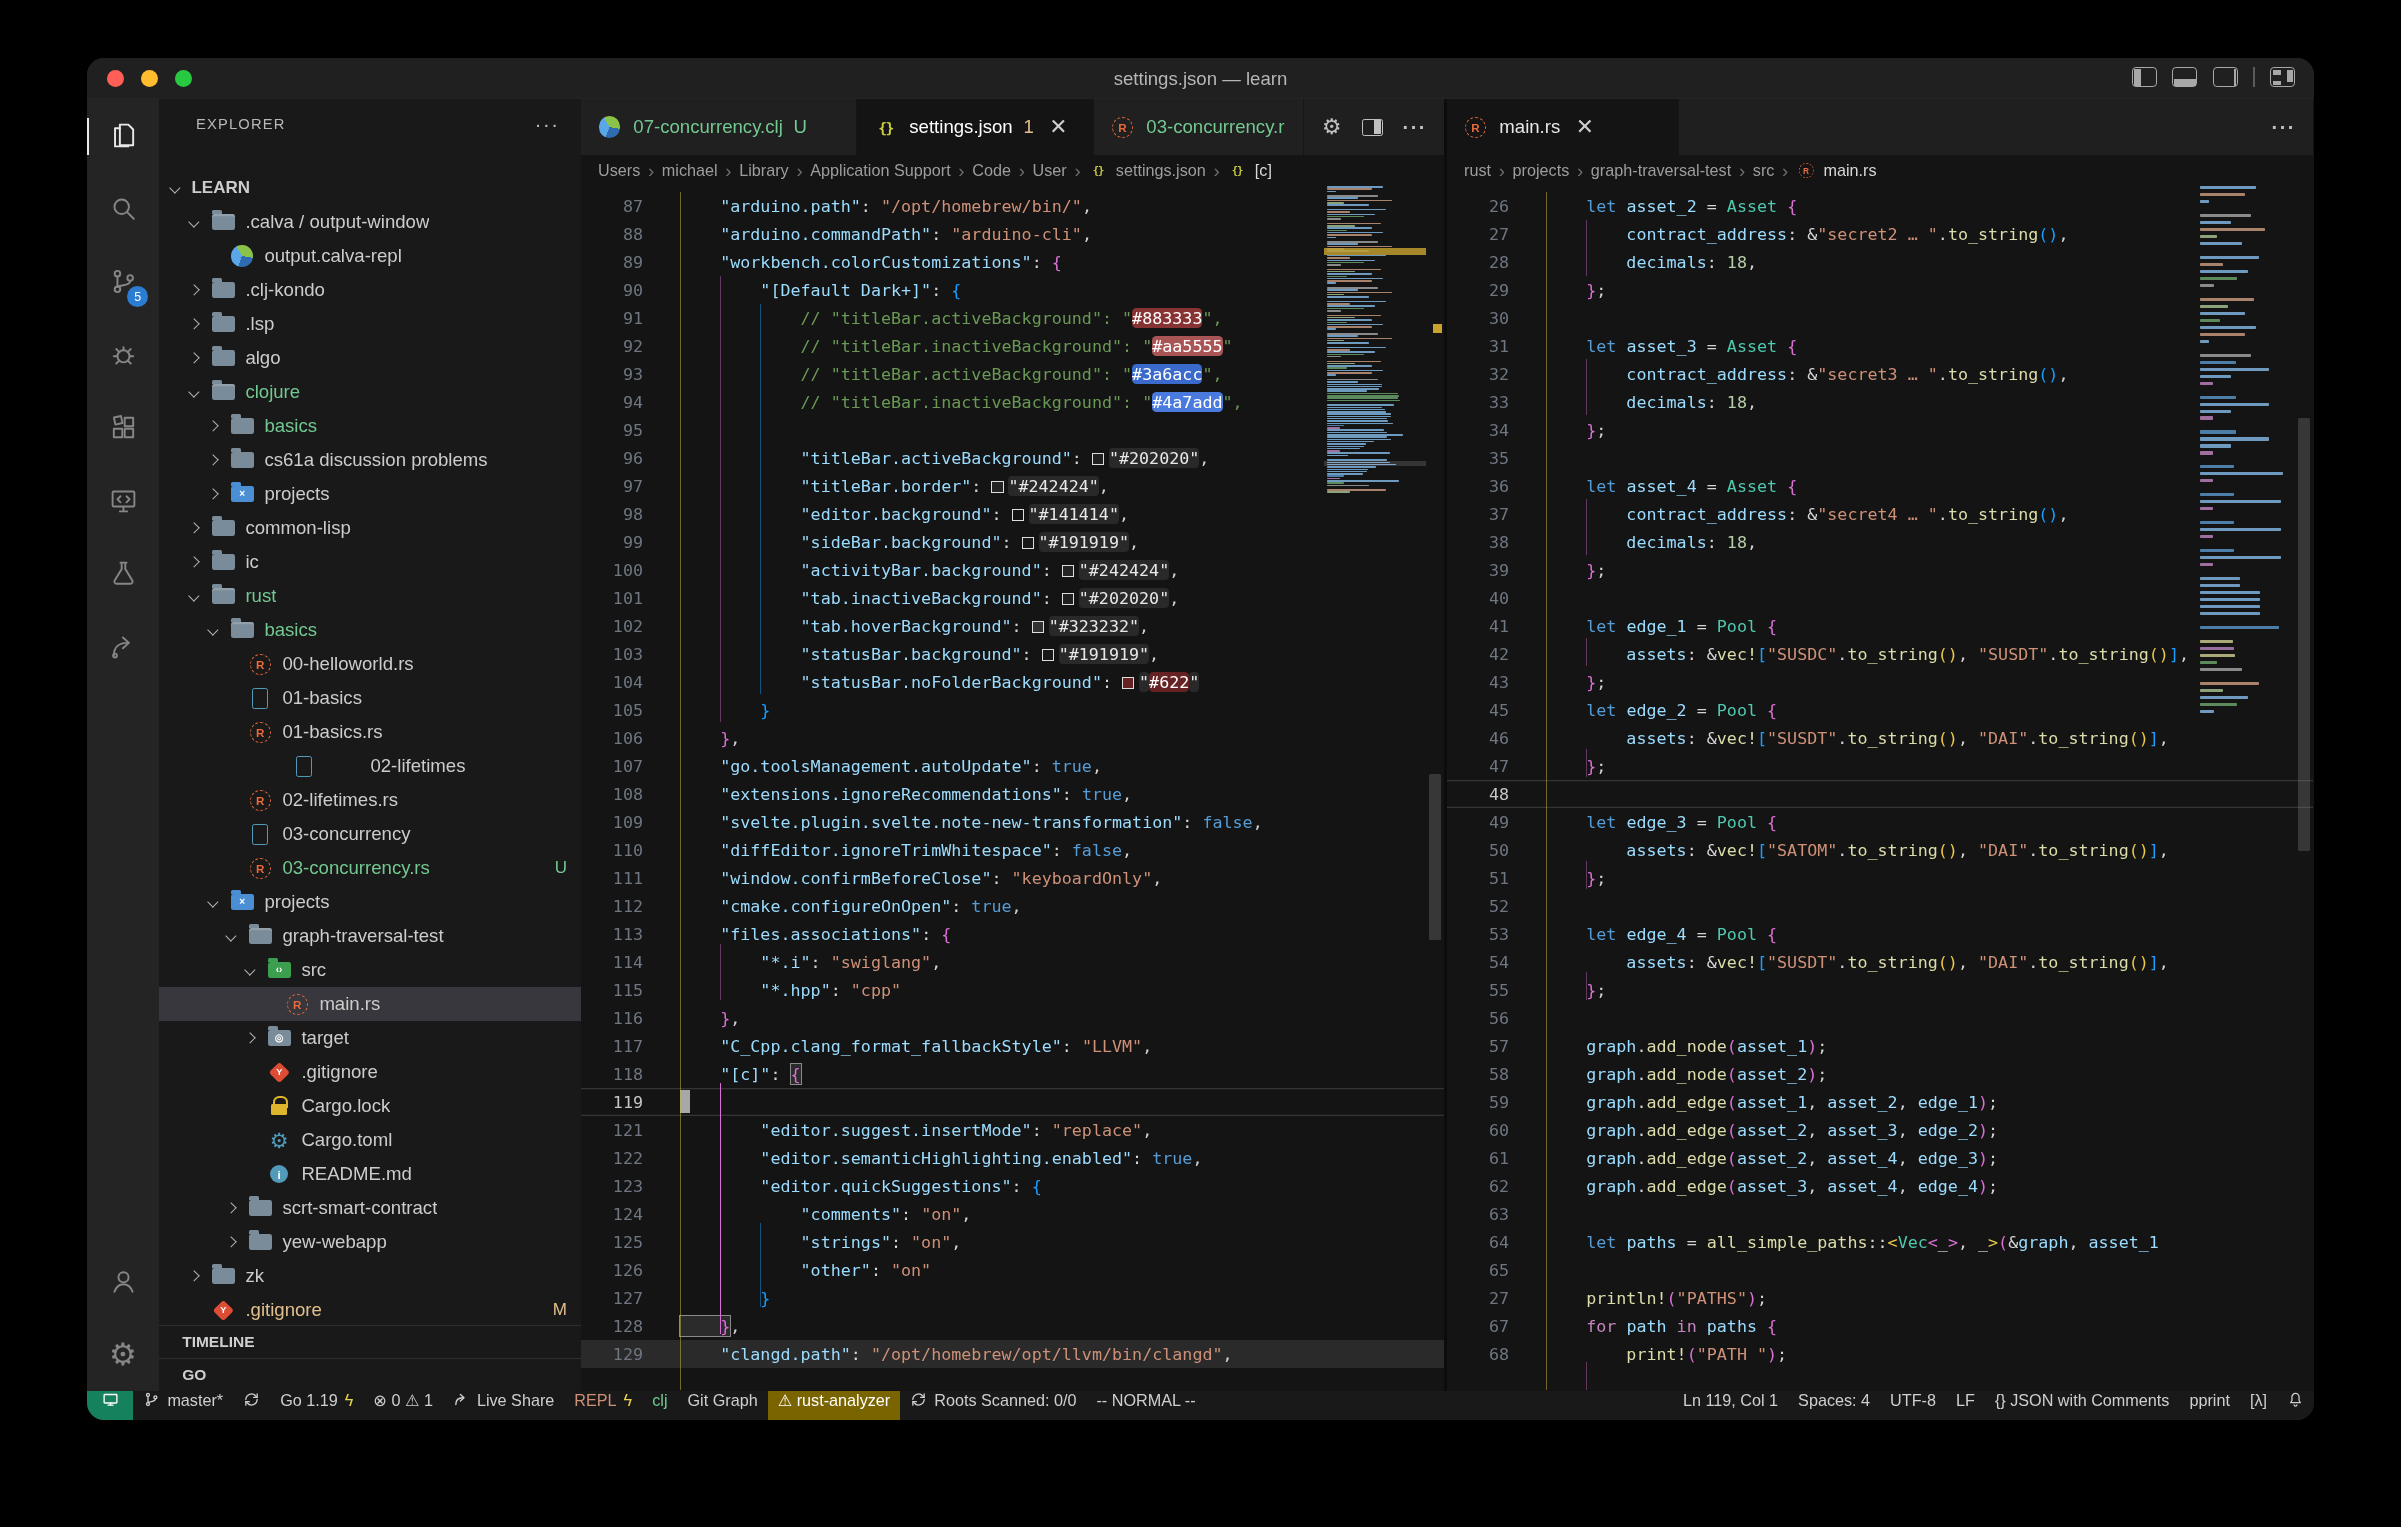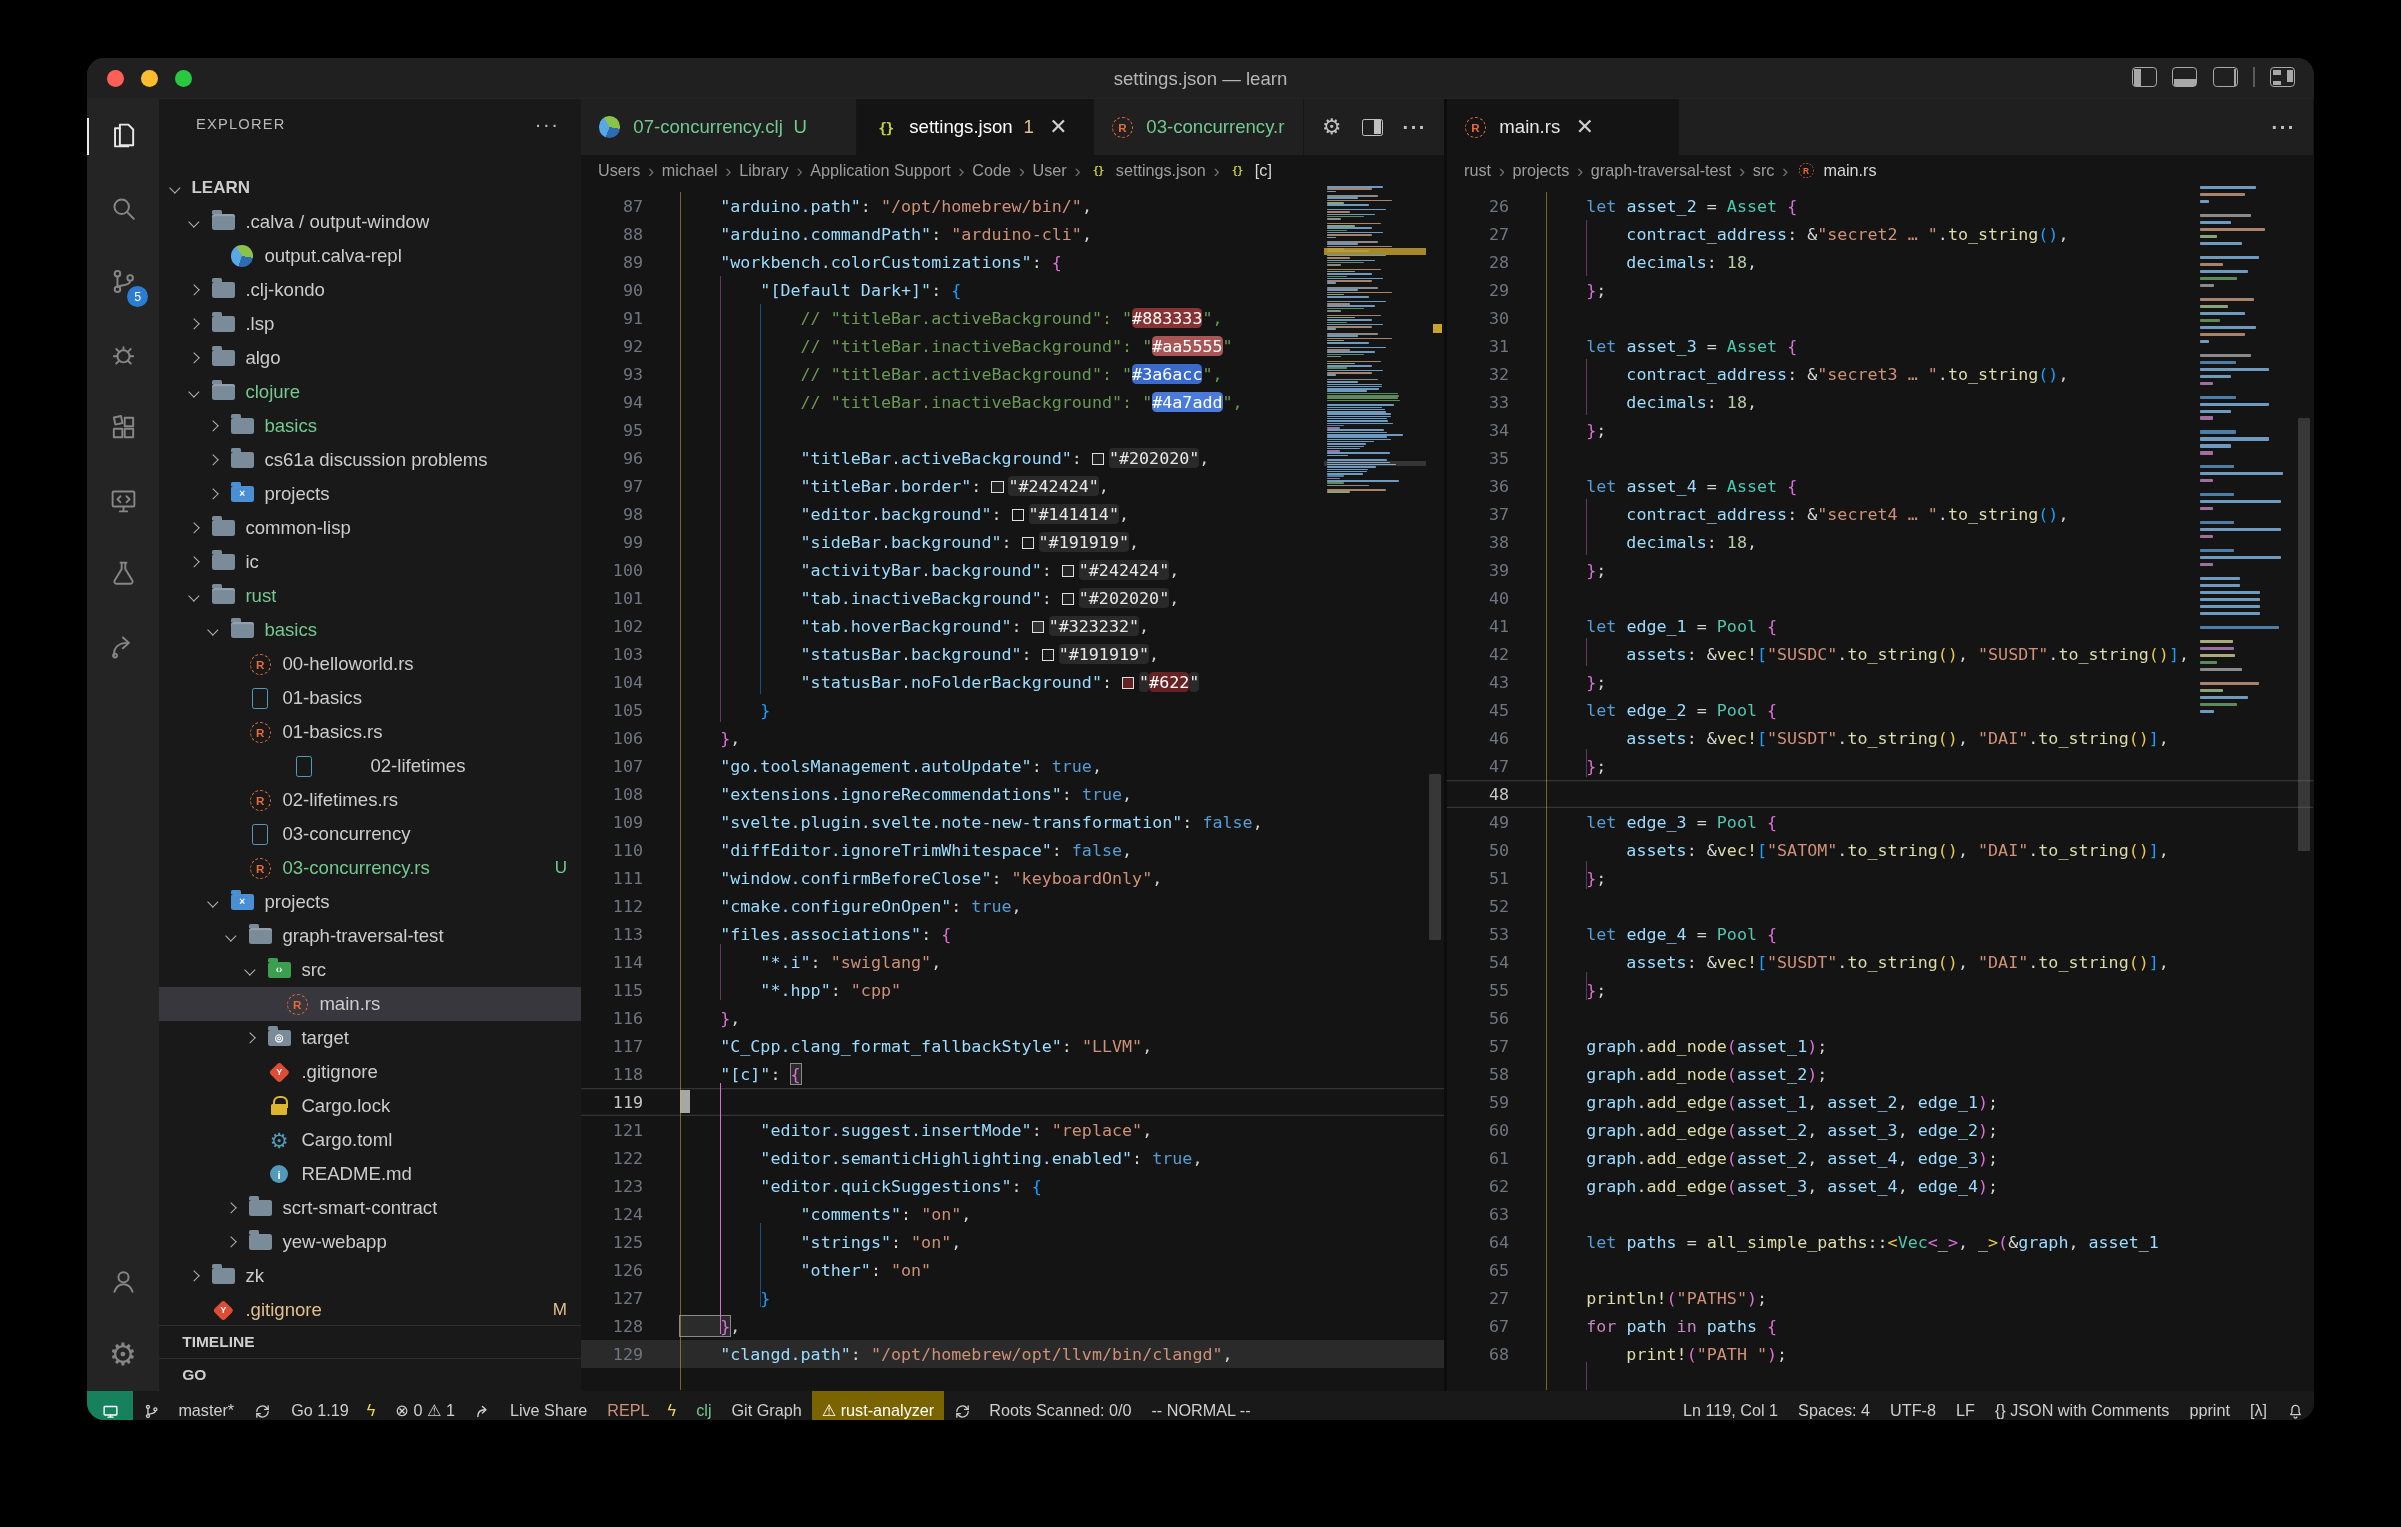--- a/index.html
+++ b/index.html
@@ -101,21 +101,21 @@
   .swatch{display:inline-block;width:12.4px;height:12.4px;border:1.5px solid #dedede;vertical-align:-0.8px;margin-right:4.6px;}
   .minimap{position:absolute;top:0;cursor:pointer;}
   .mrow{border-radius:0.8px;}
   .mm-hl{position:absolute;left:0;right:0;background:#c09c2e;opacity:.85;}
   .mm-cur{position:absolute;left:0;right:0;background:rgba(255,255,255,.14);}
   .ovmark{position:absolute;width:8.5px;height:8.5px;}
   .sbthumb{position:absolute;width:11.6px;background:rgba(130,130,130,.32);border-radius:1.5px;cursor:pointer;}
   
   .statusbar{position:absolute;left:0;right:0;bottom:0;height:29px;background:#191919;display:flex;
     color:#cfcfcf;font-size:16.2px;align-items:stretch;}
-  .st{display:flex;align-items:flex-end;gap:18px;padding:0 10px;white-space:nowrap;cursor:pointer;}
+  .st{display:flex;align-items:flex-start;gap:7px;padding:0 10px;white-space:nowrap;cursor:pointer;}
   .st svg{width:17px;height:17px;}
   .st.remote{background:#16825d;color:#fff;padding:0 14.7px;}
   .spacer{flex:1;}
   .bolt{color:#e8d44d;}
 </style>
 </head>
 <body>
 
 <div class="window">
 

